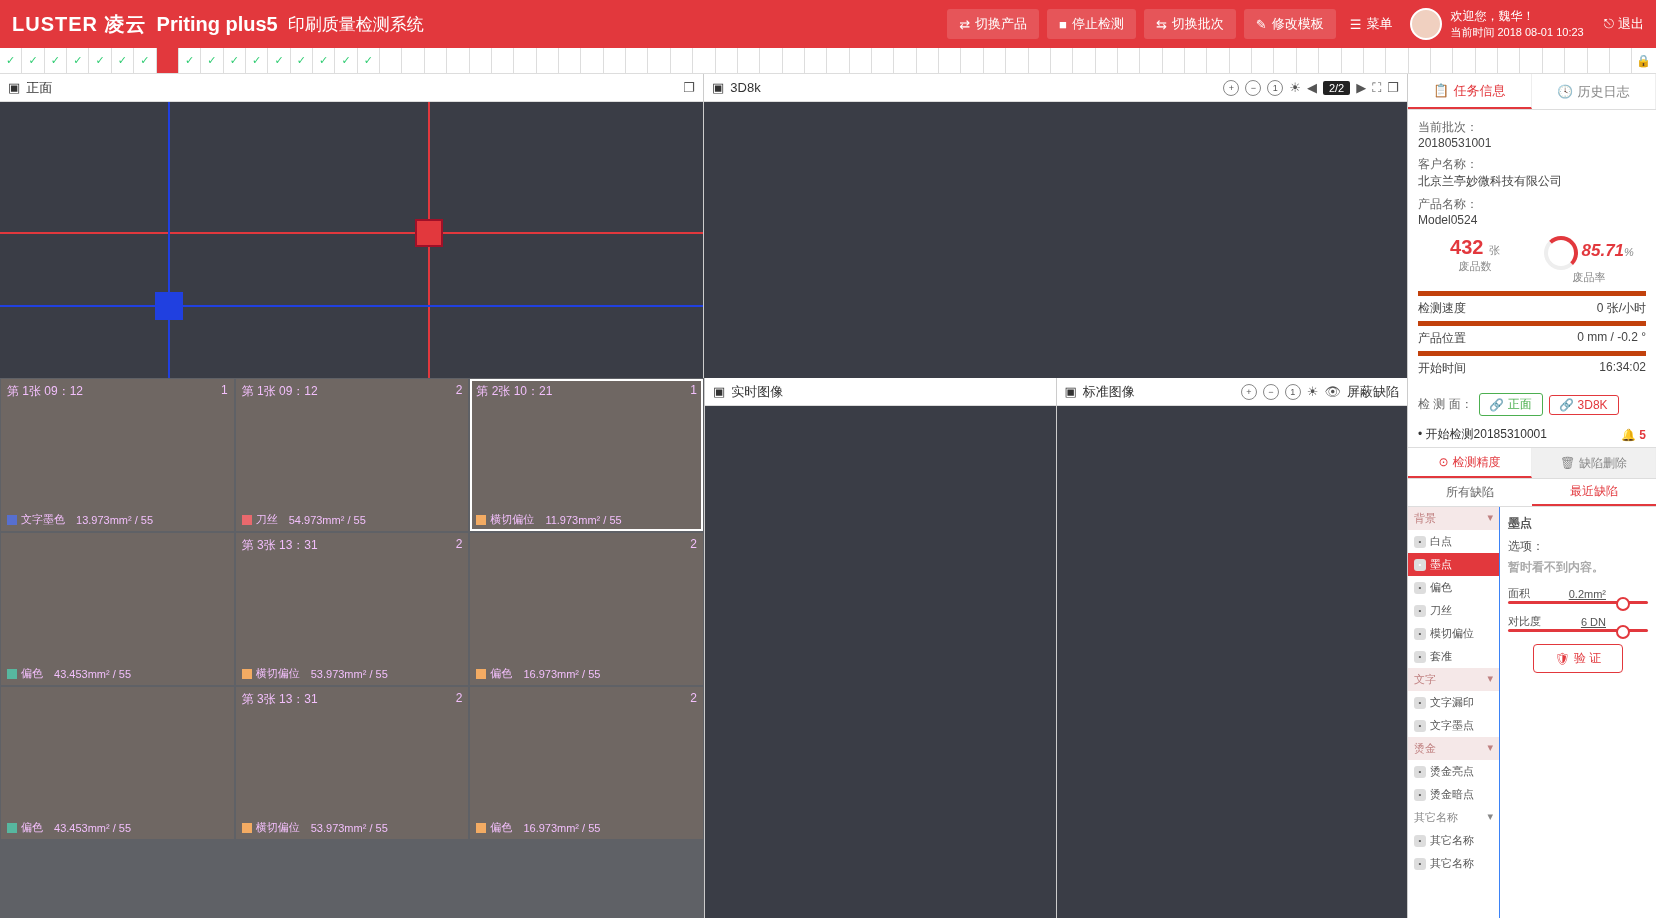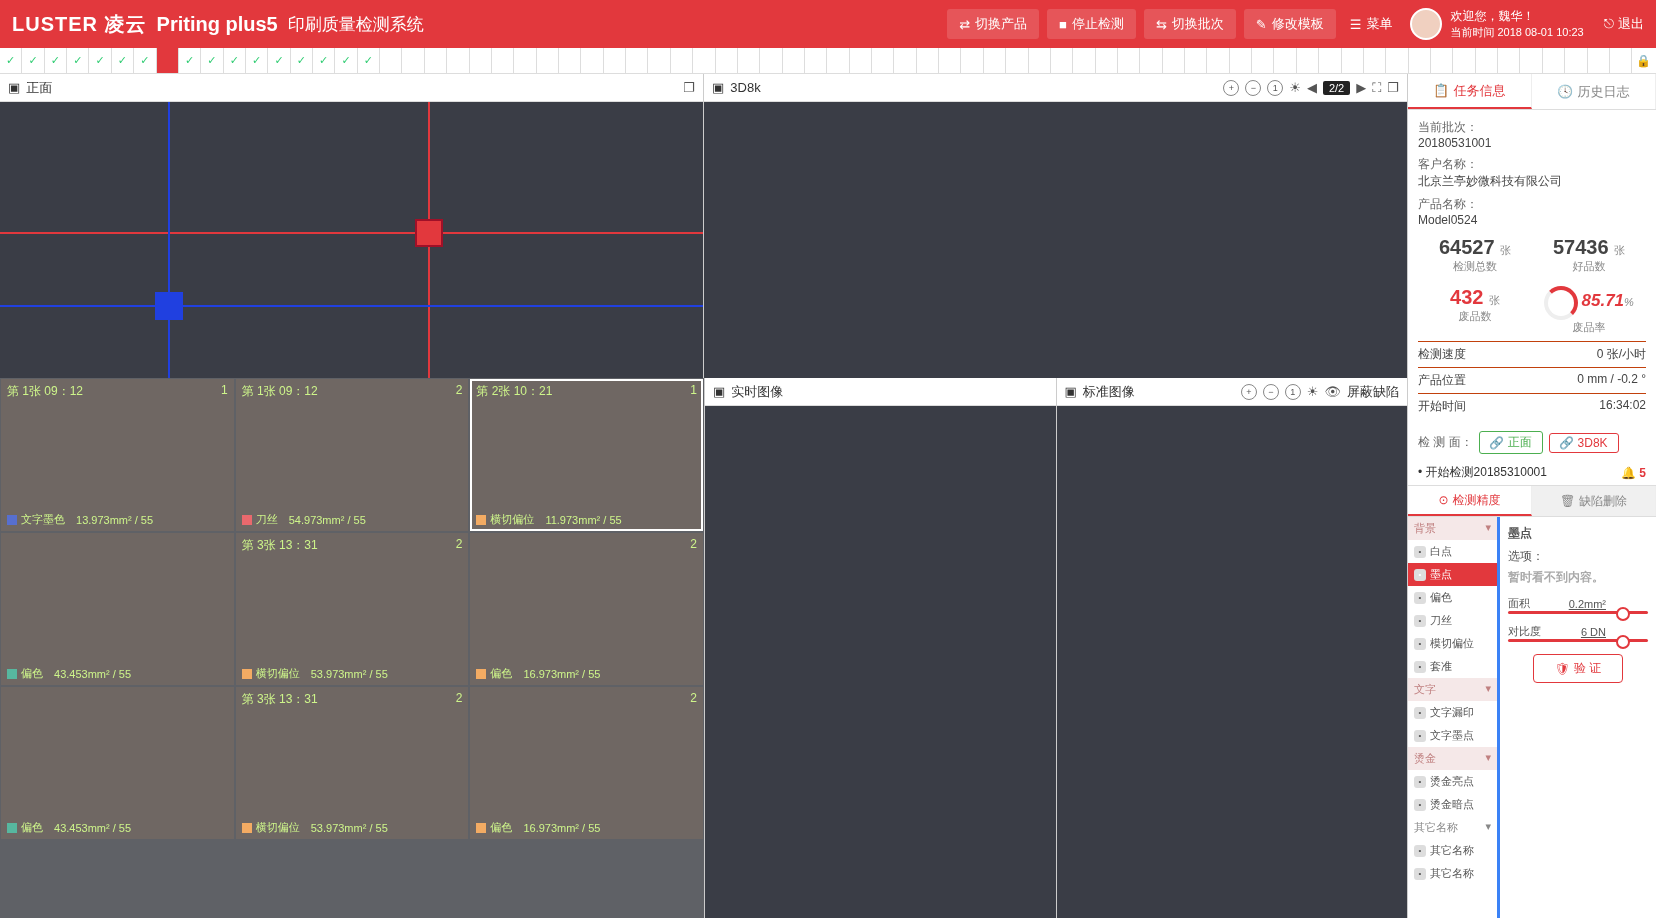--- a/index.html
+++ b/index.html
@@ -43,21 +43,21 @@
 .box-r { position:absolute; width:28px; height:28px; background:#e2383d; border:2px solid #a01028; left:415px; top:117px; }
 .cross-b { position:absolute; background:#2040e0; }
 .cross-b.h { left:0; right:0; height:2px; top:203px; }
 .cross-b.v { top:0; bottom:0; width:2px; left:168px; }
 .box-b { position:absolute; width:28px; height:28px; background:#2040e0; left:155px; top:190px; }
 .pager { background:#222; color:#fff; padding:1px 6px; border-radius:2px; font-size:11px; }
 
 
 .row2 { flex:1; display:flex; }
 .thumbs { flex:1; background:#2a2d34; display:grid; grid-template-columns:1fr 1fr 1fr; grid-auto-rows:152px; gap:2px; padding:1px; overflow:hidden; opacity:0.75; }
-.thumb { background:#3f3530; position:relative; color:#bef264; font-size:12px; }
+.thumb { background:#3f3530; position:relative; color:#f0abfc; font-size:12px; }
 .thumb .top { position:absolute; top:4px; left:6px; right:6px; display:flex; justify-content:space-between; }
 .thumb .bot { position:absolute; bottom:4px; left:6px; display:flex; align-items:center; gap:4px; font-size:11px; }
 .thumb .sw { width:10px; height:10px; }
 .thumb.active { outline:2px solid #fff; outline-offset:-2px; }
 .bigpanes { flex:1; display:flex; border-left:1px solid #ccc; }
 .big { flex:1; border-right:1px solid #ccc; display:flex; flex-direction:column; }
 .big:last-child { border-right:none; }
 
 
 .tabs { height:36px; display:flex; border-bottom:1px solid #ddd; }
@@ -66,34 +66,34 @@
 .info { padding:6px 10px; font-size:12px; color:#444; }
 .info-row { display:flex; padding:3px 0;flex-direction:column; }
 .info-row .k { width:62px; color:#666; }
 .stats { display:flex; padding:6px 0; }
 .stat { flex:1; text-align:center; }
 .stat .v { font-size:20px; font-weight:bold; }
 .stat .v .u { font-size:11px; font-weight:normal; color:#888; }
 .stat .l { font-size:11px; color:#888; }
 .stat.red .v { color:#e2383d; }
 .ring { width:34px; height:34px; border:4px solid #eee; border-top-color:#e2383d; border-right-color:#e2383d; border-radius:50%; display:inline-block; vertical-align:middle; }
-.kv { display:flex; justify-content:space-between; padding:4px 0; border-top:1px solid #c2410c; font-size:12px; }
+.kv { display:flex; justify-content:space-between; padding:4px 0; border-top:5px solid #c2410c; font-size:12px; }
 .chips { display:flex; gap:6px; padding:6px 10px; align-items:center; }
 .chip { border:1px solid #4caf50; color:#4caf50; padding:2px 10px; border-radius:3px; font-size:12px; cursor:pointer; display:flex; align-items:center; gap:3px; }
 .chip.red { border-color:#e2383d; color:#e2383d; }
 .log { padding:4px 10px; font-size:12px; color:#333; display:flex; justify-content:space-between; align-items:center; }
 .log .badge { color:#e2383d; font-weight:bold; }
 .subtabs { height:32px; display:flex; border-top:1px solid #ddd; border-bottom:1px solid #ddd; }
 .subtabs .tab { font-size:12px; }
 .subtabs .tab.grey { background:#f0f0f0; color:#888; }
 .defect-tabs { height:28px; display:flex; border-bottom:1px solid #ddd; }
 .defect-tabs .t { flex:1; display:flex; align-items:center; justify-content:center; font-size:12px; cursor:pointer; color:#666; }
 .defect-tabs .t.active { color:#e2383d; border-bottom:2px solid #e2383d; }
 .defect-body { flex:1; display:flex; overflow:hidden; }
-.defect-list { width:92px; border-right:3px solid #3b82f6; overflow-y:auto; }
+.defect-list { width:92px; border-right:1px solid #3b82f6; overflow-y:auto; }
 .grp { padding:4px 6px; background:#f5e8e8; color:#c08080; font-size:11px; display:flex; justify-content:space-between; cursor:pointer; }
 .grp.plain { background:#fff; color:#888; }
 .itm { padding:4px 6px; font-size:11px; color:#555; display:flex; align-items:center; gap:4px; cursor:pointer; }
 .itm.active { background:#e2383d; color:#fff; }
 .itm .dot { width:12px; height:12px; background:#ddd; border-radius:3px; display:flex; align-items:center; justify-content:center; font-size:8px; }
 .defect-detail { flex:1; padding:8px; font-size:12px; color:#555; }
 .slider-row { display:flex; align-items:center; gap:6px; margin-top:10px; }
 .slider-row .lbl { width:42px; font-size:11px; }
 .slider-row .val { width:50px; text-align:right; font-size:11px;text-decoration:underline; }
 .slider { flex:1; height:3px; background:#e2383d; position:relative; border-radius:2px; }
@@ -365,30 +365,20 @@
         </div>
       <div class="info-row">
           <span class="k">客户名称：</span>
           <span>北京兰亭妙微科技有限公司</span>
         </div>
       <div class="info-row">
           <span class="k">产品名称：</span>
           <span>Model0524</span>
         </div>
       <div class="stats">
-        <div class="stat">
-            <div class="v"><span>64527</span> <span class="u">张</span></div>
-            <div class="l">检测总数</div>
-          </div>
-        <div class="stat">
-            <div class="v"><span>57436</span> <span class="u">张</span></div>
-            <div class="l">好品数</div>
-          </div>
-      </div>
-      <div class="stats">
         <div class="stat red">
             <div class="v"><span>432</span> <span class="u">张</span></div>
             <div class="l">废品数</div>
           </div>
         <div class="stat red">
             <div><span class="ring"></span> <span class="v" style="font-size:17px;font-style:italic;"><span>85.71</span><span class="u">%</span></span></div>
             <div class="l">废品率</div>
           </div>
       </div>
       <div class="kv">
@@ -422,20 +412,24 @@
     <div class="subtabs">
       <div class="tab active">
           <span>⊙</span>
           <span>检测精度</span>
         </div>
       <div class="tab grey">
           <span>🗑</span>
           <span>缺陷删除</span>
         </div>
     </div>
+    <div class="defect-tabs">
+      <div class="t">所有缺陷</div>
+      <div class="t active">最近缺陷</div>
+    </div>
     <div class="defect-body">
       <div class="defect-list" id="defect-list">
           <div class="grp">
             <span>背景</span>
             <span>▾</span>
           </div>
           <div class="itm">
             <span class="dot">•</span>
             <span>白点</span>
           </div>

